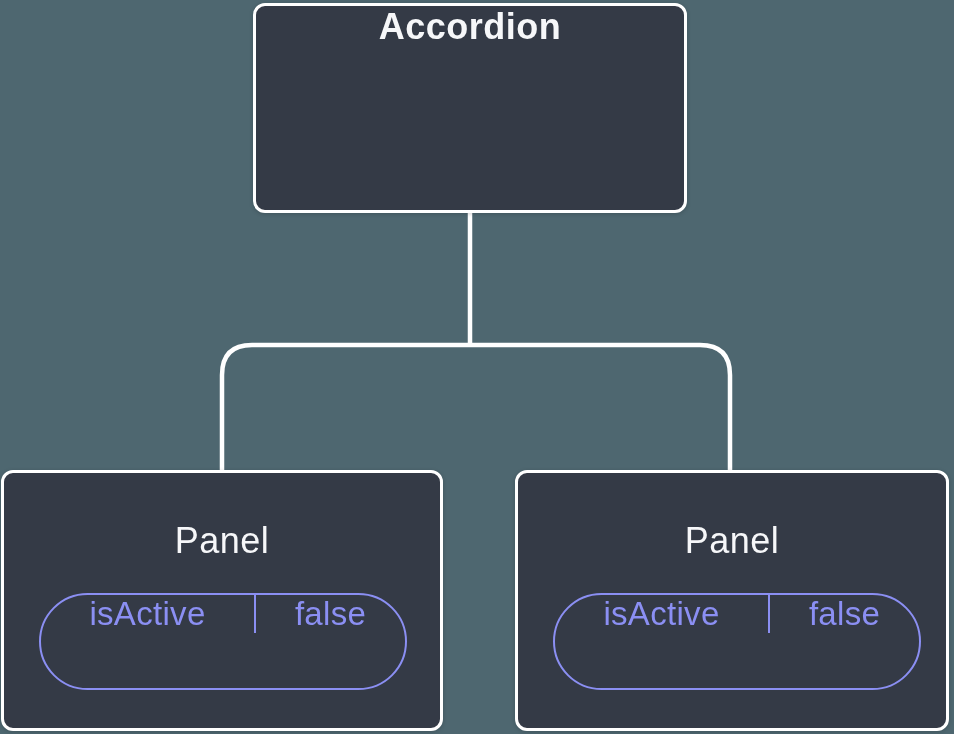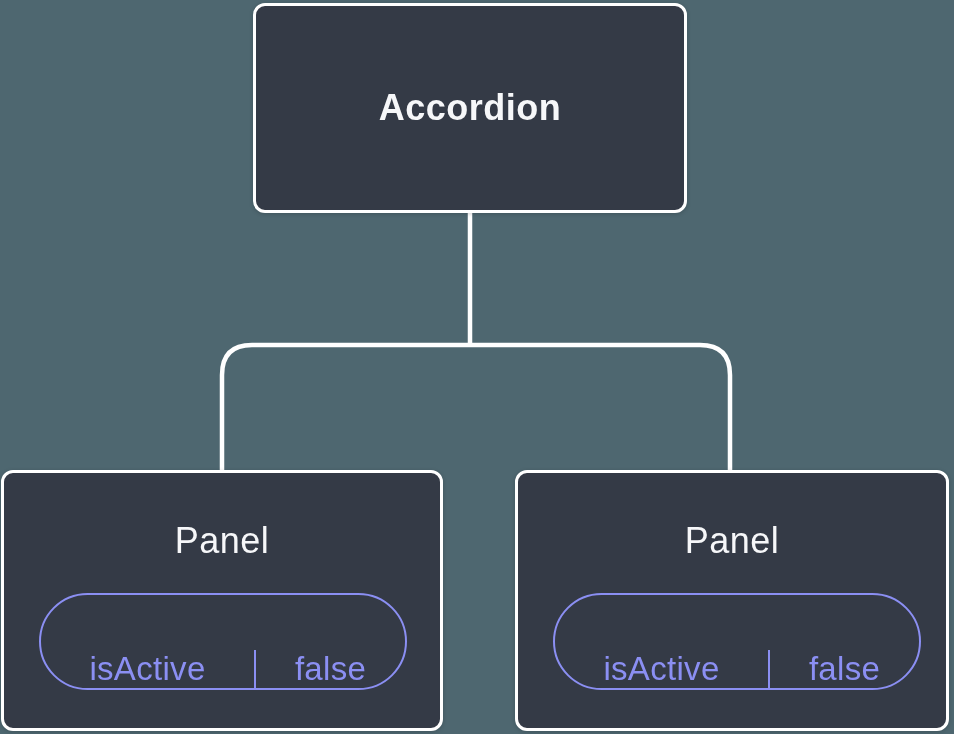--- a/index.html
+++ b/index.html
@@ -36,21 +36,20 @@
     border-radius: 12px;
     box-sizing: border-box;
     box-shadow: 0 1px 4px rgba(0,0,0,0.18);
   }
   .node-root {
     left: 253px;
     top: 3px;
     width: 434px;
     height: 210px;
     display: flex;
-    align-items: center;
     justify-content: center;
   }
   .root-label {
     color: #F6F7F9;
     font-size: 36px;
     font-weight: 600;
     letter-spacing: 0.5px;
   }
   .node-panel-left {
     left: 1px;
@@ -79,21 +78,21 @@
   .state-pill {
     position: absolute;
     left: 35px;
     top: 120px;
     width: 368px;
     height: 97px;
     border: 2px solid #8B8FF3;
     border-radius: 50px;
     box-sizing: border-box;
     display: flex;
-    align-items: flex-end;
+    align-items: flex-start;
     overflow: hidden;
   }
   .pill-cell {
     display: flex;
     align-items: center;
     justify-content: center;
     color: #8B8FF3;
     font-size: 33px;
     font-weight: 400;
     letter-spacing: 0.3px;

